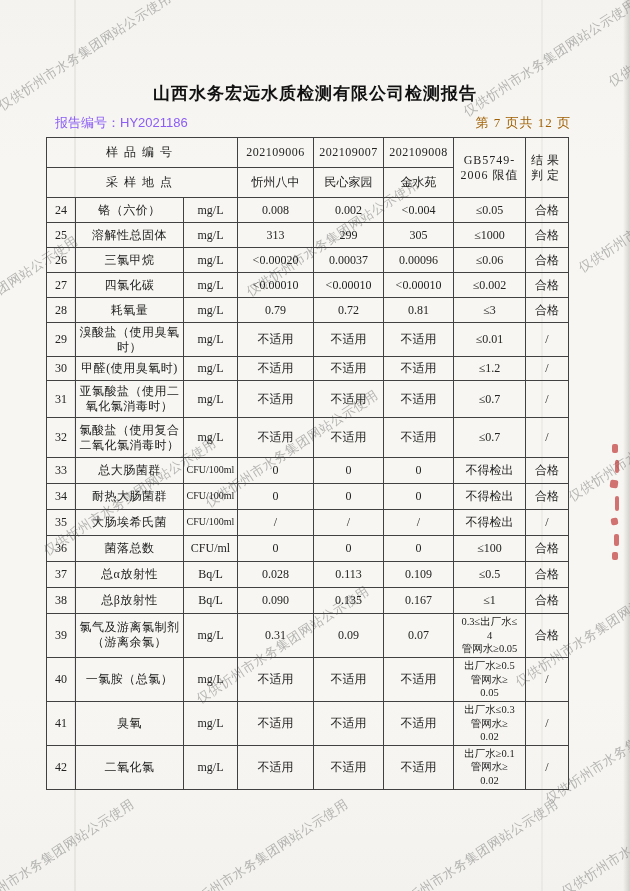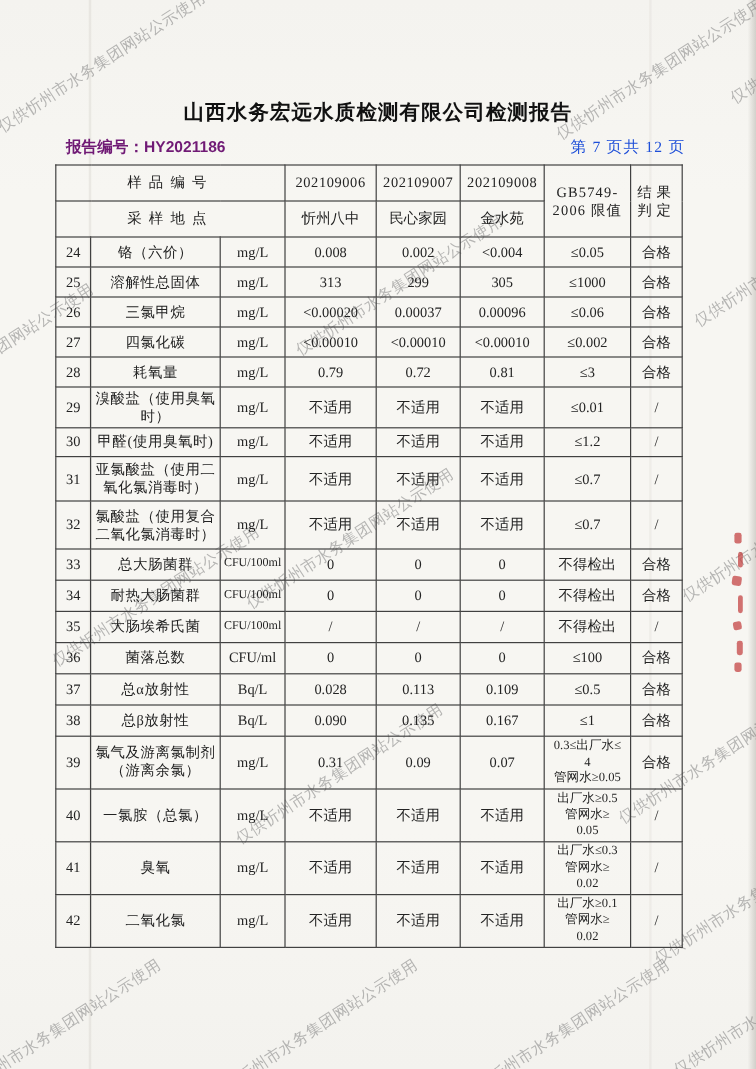--- a/index.html
+++ b/index.html
@@ -24,23 +24,23 @@
     position:absolute;top:82px;left:0;width:100%;text-align:center;
     font-size:17px;font-weight:bold;letter-spacing:1px;
     font-family:"Liberation Sans","DejaVu Sans",sans-serif;color:#111;
   }
   .meta{
     position:absolute;top:114px;left:55px;width:516px;
     display:flex;justify-content:space-between;align-items:baseline;
   }
   .meta .left{
     font-family:"Liberation Sans","DejaVu Sans",sans-serif;
-    font-weight:bold;font-size:13px;color:#701a75;
-  }
-  .meta .right{font-size:13px;color:#1d4ed8;letter-spacing:1px;}
+    font-weight:normal;font-size:13px;color:#8b5cf6;
+  }
+  .meta .right{font-size:13px;color:#a16207;letter-spacing:1px;}
   
   table.report{
     position:absolute;left:46px;top:137px;width:522px;
     border-collapse:collapse;table-layout:fixed;
   }
   table.report td,table.report th{
     border:1px solid #414141;
     font-weight:normal;font-size:12px;line-height:1.25;
     text-align:center;vertical-align:middle;padding:1px 1px;
     color:#232323;overflow:hidden;

